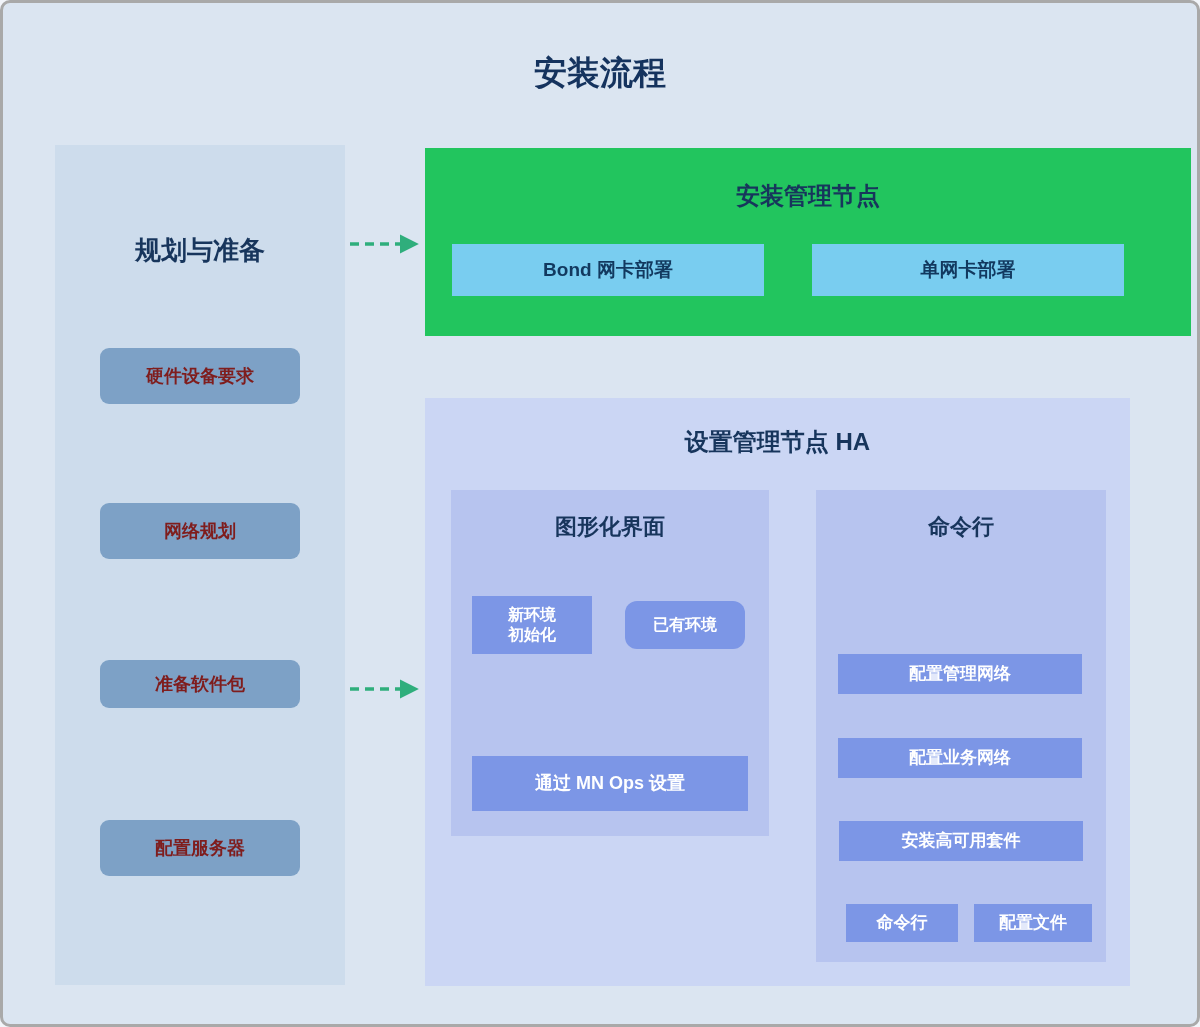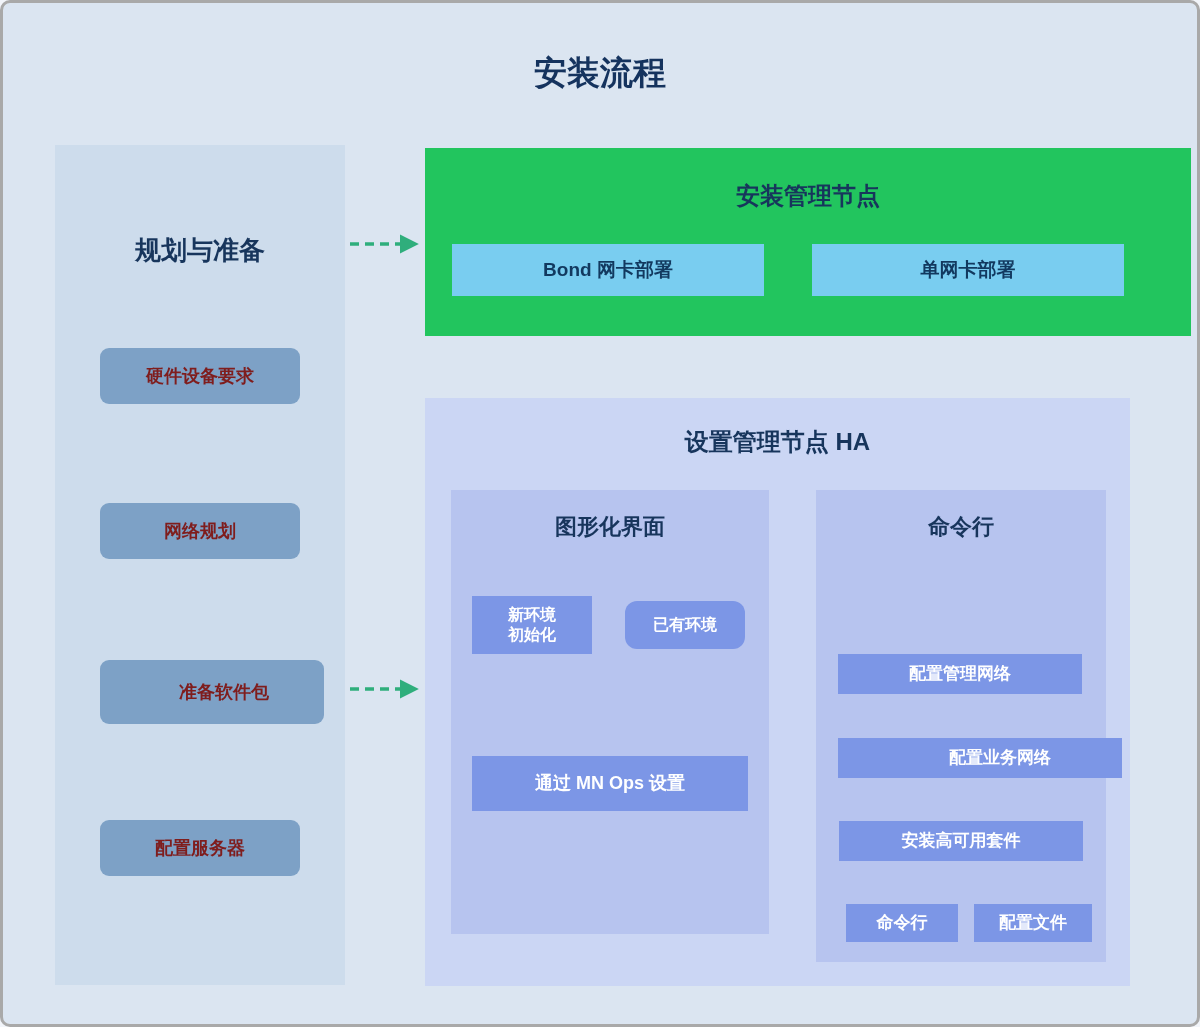--- a/index.html
+++ b/index.html
@@ -71,50 +71,50 @@
     <line x1="957" y1="857" x2="1026" y2="892" stroke="#4f7dbf" stroke-width="2" stroke-dasharray="3 4" marker-end="url(#arrow-blue)"></line>
   </svg>
 
   <div class="abs" style="top:48px;left:0;width:100%;text-align:center;font-size:33px;font-weight:bold;color:#15335e;">安装流程</div>
 
   <div class="panel" style="left:52px;top:142px;width:290px;height:840px;background:#cddcec;">
     <div class="panel-title" style="top:88px;font-size:26px;">规划与准备</div>
 
     <div class="node step-box" style="left:45px;top:203px;width:200px;height:56px;">硬件设备要求</div>
     <div class="node step-box" style="left:45px;top:358px;width:200px;height:56px;">网络规划</div>
-    <div class="node step-box" style="left:45px;top:515px;width:200px;height:64px;padding-left:24px;">准备软件包</div>
+    <div class="node step-box" style="left:45px;top:515px;width:200px;height:48px;">准备软件包</div>
     <div class="node step-box" style="left:45px;top:675px;width:200px;height:56px;">配置服务器</div>
   </div>
 
   <div class="panel" style="left:422px;top:145px;width:766px;height:188px;background:#22c55e;">
     <div class="panel-title" style="top:32px;font-size:24px;">安装管理节点</div>
 
     <div class="node cyan-box" style="left:27px;top:96px;width:312px;height:52px;">Bond 网卡部署</div>
     <div class="node cyan-box" style="left:387px;top:96px;width:312px;height:52px;">单网卡部署</div>
   </div>
 
   <div class="panel" style="left:422px;top:395px;width:705px;height:588px;background:#cbd6f4;">
     <div class="panel-title" style="top:28px;font-size:24px;">设置管理节点 HA</div>
 
-    <div class="panel" style="left:26px;top:92px;width:318px;height:444px;background:#b7c4ef;">
+    <div class="panel" style="left:26px;top:92px;width:318px;height:346px;background:#b7c4ef;">
       <div class="panel-title" style="top:22px;font-size:22px;">图形化界面</div>
 
       <div class="node pbox" style="left:21px;top:106px;width:120px;height:58px;font-size:16px;">
         <span>新环境</span>
         <span>初始化</span>
       </div>
       <div class="node pbox" style="left:174px;top:111px;width:120px;height:48px;font-size:16px;border-radius:12px;">已有环境</div>
       <div class="node pbox" style="left:21px;top:266px;width:276px;height:55px;font-size:18px;">通过 MN Ops 设置</div>
     </div>
 
     <div class="panel" style="left:391px;top:92px;width:290px;height:472px;background:#b7c4ef;">
       <div class="panel-title" style="top:22px;font-size:22px;">命令行</div>
 
       <div class="node pbox" style="left:22px;top:164px;width:244px;height:40px;font-size:17px;">配置管理网络</div>
-      <div class="node pbox" style="left:22px;top:248px;width:244px;height:40px;font-size:17px;padding-left:40px;">配置业务网络</div>
+      <div class="node pbox" style="left:22px;top:248px;width:244px;height:40px;font-size:17px;">配置业务网络</div>
       <div class="node pbox" style="left:23px;top:331px;width:244px;height:40px;font-size:17px;">安装高可用套件</div>
 
       <div class="node pbox" style="left:30px;top:414px;width:112px;height:38px;font-size:17px;">命令行</div>
       <div class="node pbox" style="left:158px;top:414px;width:118px;height:38px;font-size:17px;">配置文件</div>
     </div>
   </div>
 
 </div>
 
 </body></html>

